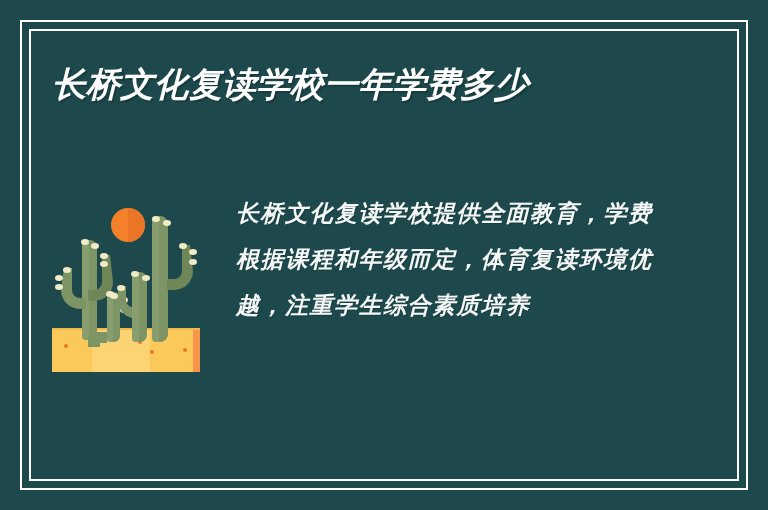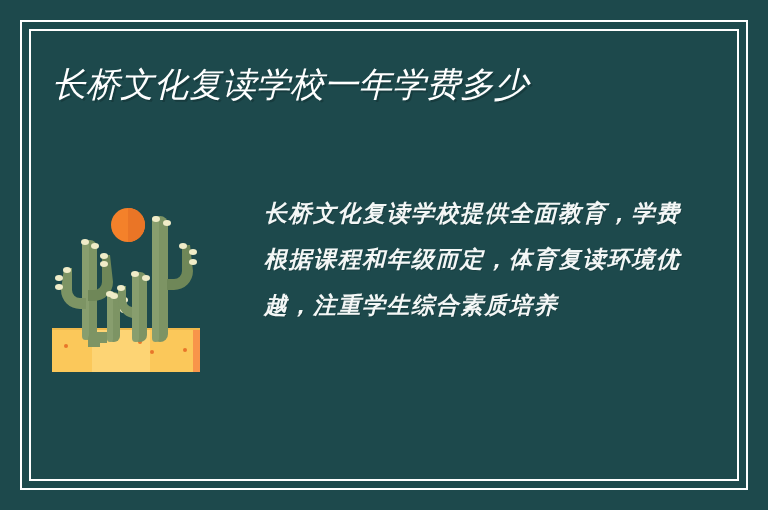--- a/index.html
+++ b/index.html
@@ -45,41 +45,40 @@
   }
 
   
   .heading {
     position: absolute;
     left: 52px;
     top: 60px;
     width: 620px;
     color: #ffffff;
     font-family: "DejaVu Sans", "Liberation Sans", sans-serif;
-    font-weight: 400;
+    font-weight: 700;
     font-style: italic;
     font-size: 34px;
     line-height: 48px;
     letter-spacing: 0px;
     text-shadow: 2px 2px 0 rgba(0,0,0,0.18);
   }
   .heading .hl {
     display: block;
     white-space: nowrap;
   }
 
   
   .content {
     position: absolute;
     left: 52px;
     top: 190px;
     right: 52px;
     display: flex;
     align-items: flex-start;
-    gap: 28px;
   }
 
   
   .illus {
     position: relative;
     width: 160px;
     height: 180px;
     flex: 0 0 160px;
     margin-top: 10px;
   }

